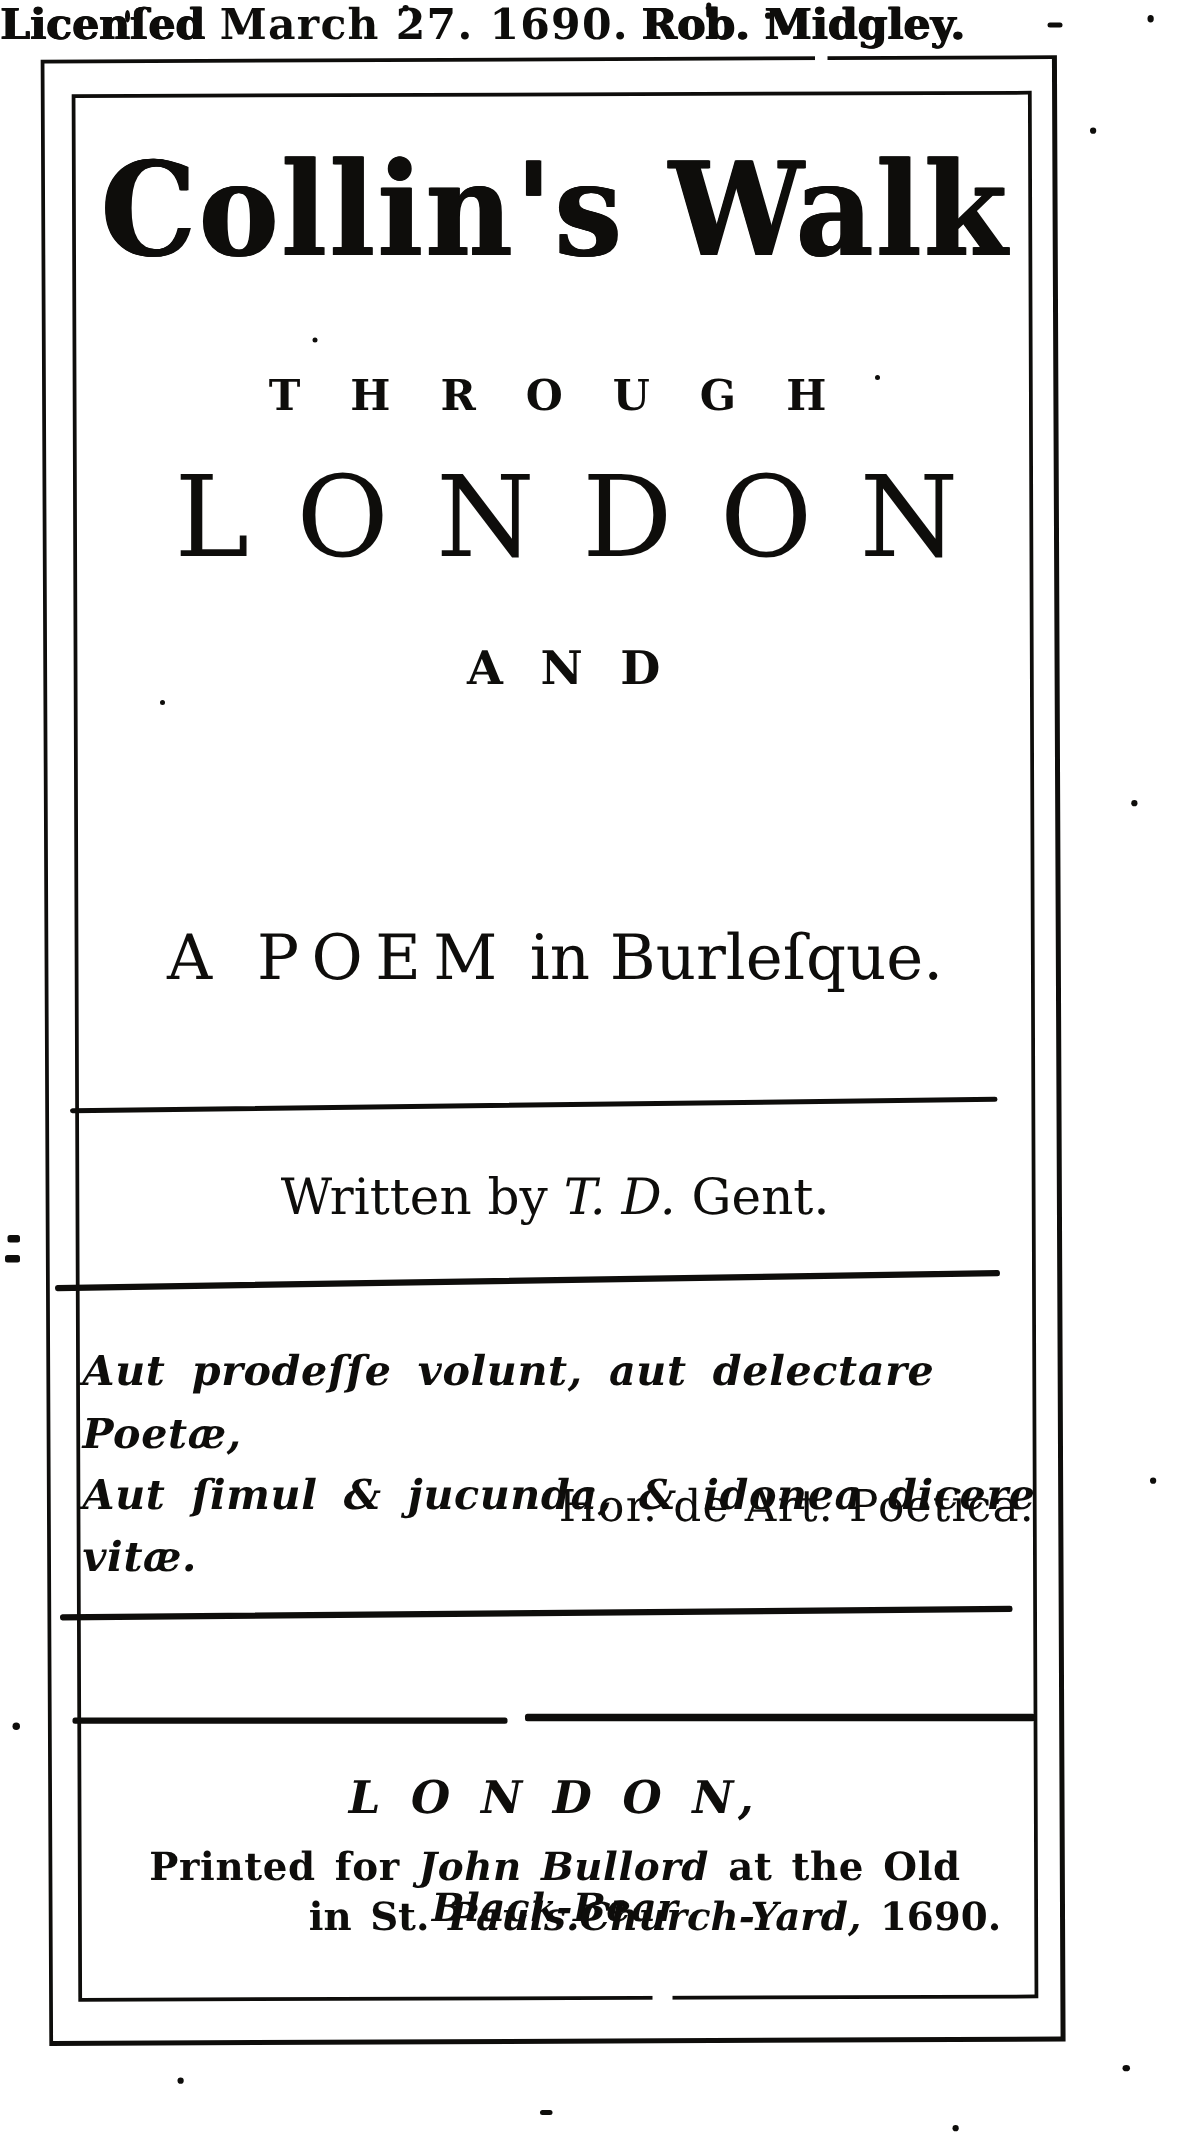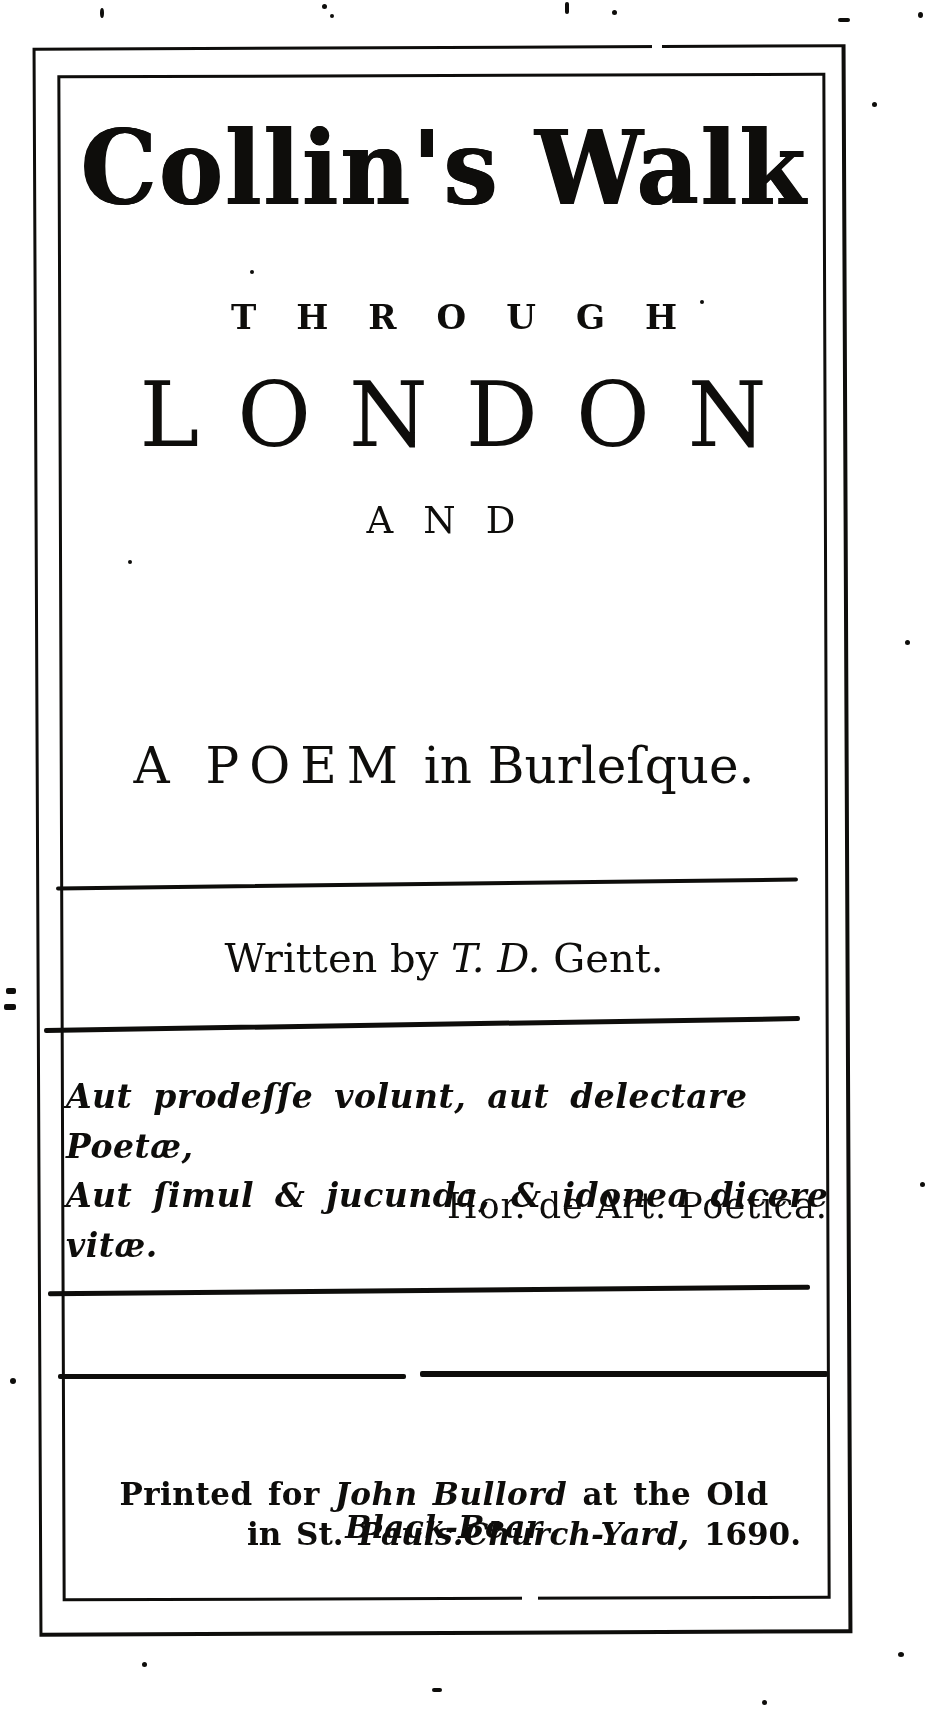--- a/index.html
+++ b/index.html
@@ -10,23 +10,23 @@
     overflow:hidden;
     font-family:"DejaVu Serif","Liberation Serif",serif;
     color:#0e0d0b;
   }
   .frame{position:absolute;border:3px solid #0e0d0b;}
   .outer-frame{left:36px;top:46px;width:806px;height:1582px;transform:rotate(-0.25deg);border-width:3px 4px 4px 3px;}
   .inner-frame{left:60px;top:74px;width:762px;height:1520px;transform:rotate(-0.2deg);}
   .txt{position:absolute;left:60px;width:768px;text-align:center;line-height:1.05;}
   .bl{font-weight:700;text-shadow:0.8px 0 0 currentColor, -0.4px 0 0 currentColor;}
   .title{top:118px;font-size:96px;letter-spacing:2px;transform:scaleY(1.08);}
-  .through{top:300px;font-size:34px;letter-spacing:40px;padding-left:30px;font-weight:600;}
+  .through{top:300px;font-size:34px;letter-spacing:40px;padding-left:14px;font-weight:600;}
   .london{top:368px;font-size:90px;letter-spacing:38px;padding-left:28px;font-weight:500;}
-  .and{top:502px;font-size:37px;letter-spacing:30px;padding-left:12px;font-weight:400;}
+  .and{top:515px;font-size:37px;letter-spacing:30px;padding-left:22px;font-weight:700;}
   .westminster{top:598px;font-size:66px;letter-spacing:10px;font-weight:500;}
   .poem{top:740px;font-size:50px;}
   .poem .caps{letter-spacing:10px;}
   .written{top:922px;font-size:40px;margin-top:15px;}
   .written .it{font-style:italic;}
   .latin{top:1072px;text-align:left;padding-left:6px;font-size:33px;font-style:italic;font-weight:700;word-spacing:9px;letter-spacing:0.5px;line-height:1.5;}
   .hor{top:1188px;text-align:right;padding-right:4px;font-size:35px;letter-spacing:1px;}
   .license{top:1310px;left:55px;width:772px;display:flex;justify-content:space-between;align-items:baseline;font-size:34px;}
   .license .roman{font-weight:600;letter-spacing:1px;}
   .imprint-city{top:1420px;font-size:36px;font-style:italic;font-weight:600;letter-spacing:6px;}
@@ -64,24 +64,29 @@
   <div class="rule rule2"></div>
 
   <div class="latin txt">
     <div>Aut prodeſſe volunt, aut delectare Poetæ,</div>
     <div>Aut ſimul &amp; jucunda, &amp; idonea dicere vitæ.</div>
   </div>
   <div class="txt hor">Hor. de Art. Poetica.</div>
 
   <div class="rule rule3"></div>
 
+  <div class="license">
+    <span><span class="bl">Licenſed </span><span class="roman">March 27. 1690.</span></span>
+    <span class="bl">Rob. Midgley.</span>
+  </div>
 
   <div class="rule rule4a"></div>
   <div class="rule rule4b"></div>
 
+  <div class="txt imprint-city">L O N D O N,</div>
   <div class="txt imprint1"><span>Printed for </span><span class="it">John Bullord</span><span> at the Old </span><span class="it">Black-Bear</span></div>
   <div class="txt imprint2"><span>in St. </span><span class="it">Pauls.Church-Yard,</span><span> 1690.</span></div>
 
   <div class="gap" style="left:522px;top:1588px;width:16px;height:14px;"></div>
   <div class="gap" style="left:652px;top:42px;width:10px;height:12px;"></div>
 
   <div class="speck" style="left:100px;top:8px;width:4px;height:10px;"></div>
   <div class="speck" style="left:322px;top:4px;width:5px;height:5px;"></div>
   <div class="speck" style="left:330px;top:14px;width:4px;height:4px;"></div>
   <div class="speck" style="left:565px;top:2px;width:4px;height:12px;border-radius:2px;"></div>

